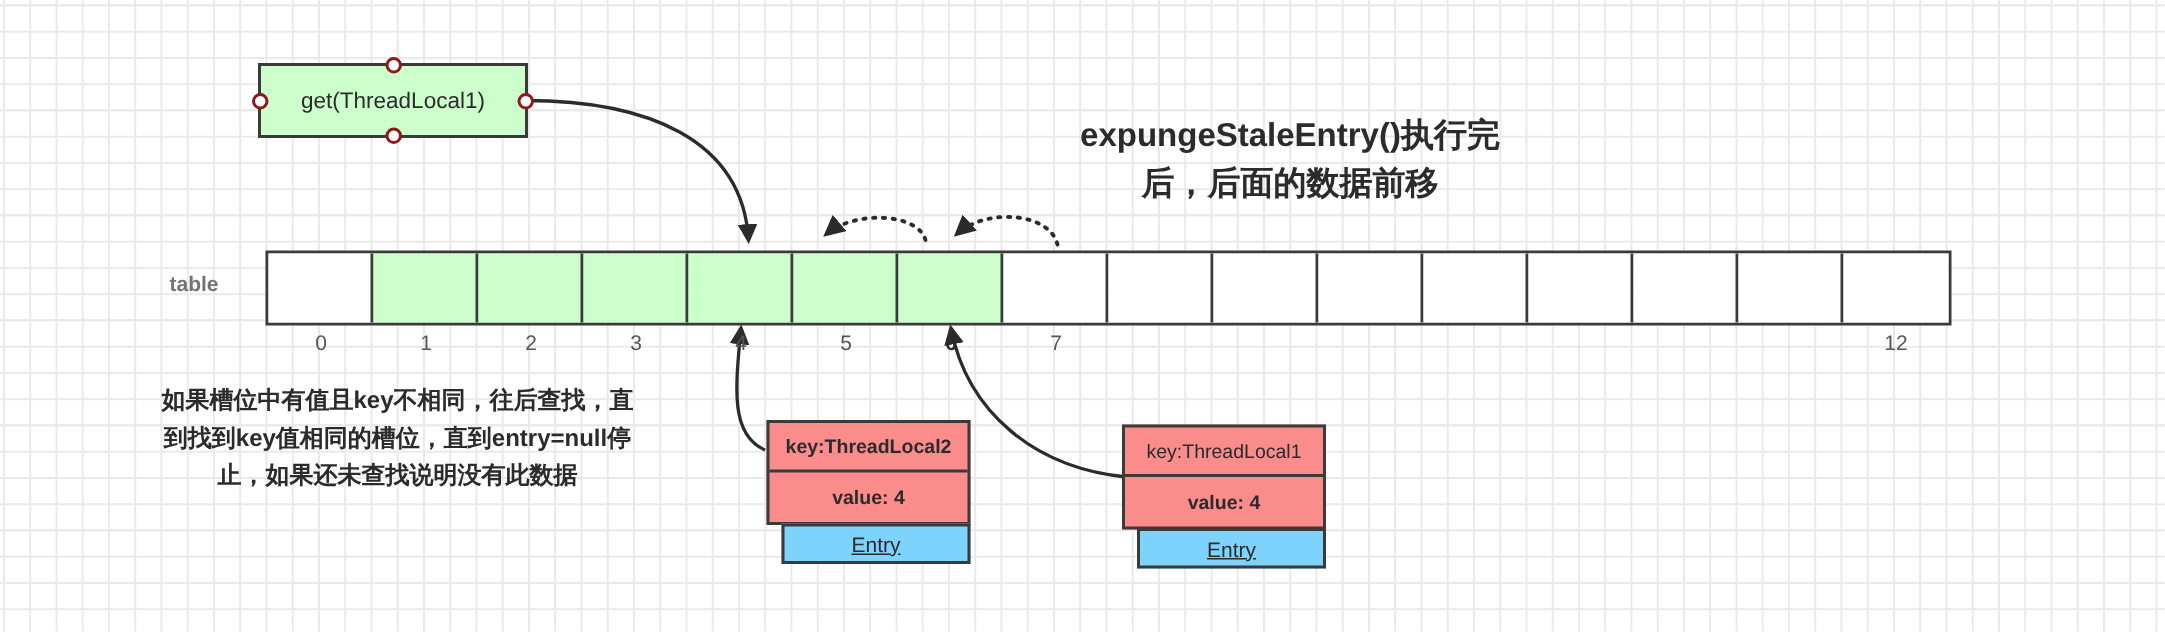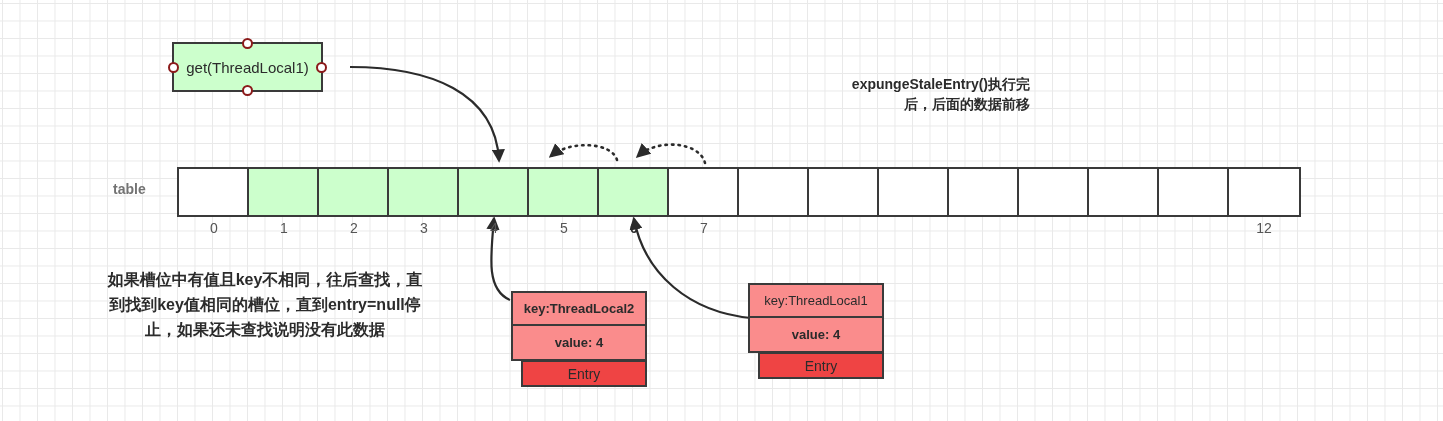--- a/index.html
+++ b/index.html
@@ -46,21 +46,21 @@
     width: 1443px;
     height: 421px;
     pointer-events: none;
   }
 
   
   #get-node {
     position: absolute;
     left: 172px;
     top: 42px;
-    width: 151px;
+    width: 180px;
     height: 50px;
     background: #ccffcc;
     border: 2px solid #3a3a3a;
     box-sizing: border-box;
     display: flex;
     align-items: center;
     justify-content: center;
     font-size: 15px;
     color: #2b2b2b;
   }
@@ -77,22 +77,22 @@
   .port.bottom { left: 50%; bottom: -6px; margin-left: -5.5px; }
   .port.left   { top: 50%;  left: -6px;  margin-top: -5.5px; }
   .port.right  { top: 50%;  right: -6px; margin-top: -5.5px; }
 
   
   #title-text {
     position: absolute;
     left: 690px;
     top: 74px;
     width: 340px;
-    text-align: right;
-    font-size: 14px;
+    text-align: center;
+    font-size: 22px;
     font-weight: bold;
     line-height: 1.45;
     color: #2b2b2b;
     white-space: pre-line;
   }
 
   
   #table-label {
     position: absolute;
     left: 113px;
@@ -130,21 +130,21 @@
   }
   .index-label.bold {
     font-weight: bold;
     color: #2b2b2b;
   }
 
   
   #left-note {
     position: absolute;
     left: 45px;
-    top: 268px;
+    top: 256px;
     width: 440px;
     text-align: center;
     font-size: 16px;
     font-weight: bold;
     line-height: 1.55;
     color: #2b2b2b;
     white-space: pre-line;
   }
 
   
@@ -164,28 +164,29 @@
     color: #2b2b2b;
     border-bottom: 2px solid #3a3a3a;
     box-sizing: border-box;
   }
   .entry-kv .kv-row:last-child { border-bottom: none; }
   .entry-footer {
     width: 126px;
     height: 27px;
     margin-left: 10px;
     margin-top: -1px;
-    background: #ef4444;
+    background: #7dd3fc;
     border: 2px solid #3a3a3a;
     box-sizing: border-box;
     display: flex;
     align-items: center;
     justify-content: center;
     font-size: 14px;
     color: #2b2b2b;
+    text-decoration: underline;
   }
   .bold { font-weight: bold; }
 </style>
 </head>
 <body>
 
 <div id="grid-bg"></div>
 
 <div id="canvas">
 
@@ -238,21 +239,21 @@
       <div class="cell"></div>
       <div class="cell"></div>
       <div class="cell"></div>
       <div class="cell"></div>
     </div>
 
   <div id="left-note">如果槽位中有值且key不相同，往后查找，直
 到找到key值相同的槽位，直到entry=null停
 止，如果还未查找说明没有此数据</div>
 
-  <div class="entry-group" style="left:511px; top:291px;">
+  <div class="entry-group" style="left:511px; top:280px;">
     <div class="entry-kv">
       <div class="kv-row bold">key:ThreadLocal2</div>
       <div class="kv-row bold">value: 4</div>
     </div>
     <div class="entry-footer">Entry</div>
   </div>
 
   <div class="entry-group" style="left:748px; top:283px;border-radius:11px;">
     <div class="entry-kv">
       <div class="kv-row">key:ThreadLocal1</div>

